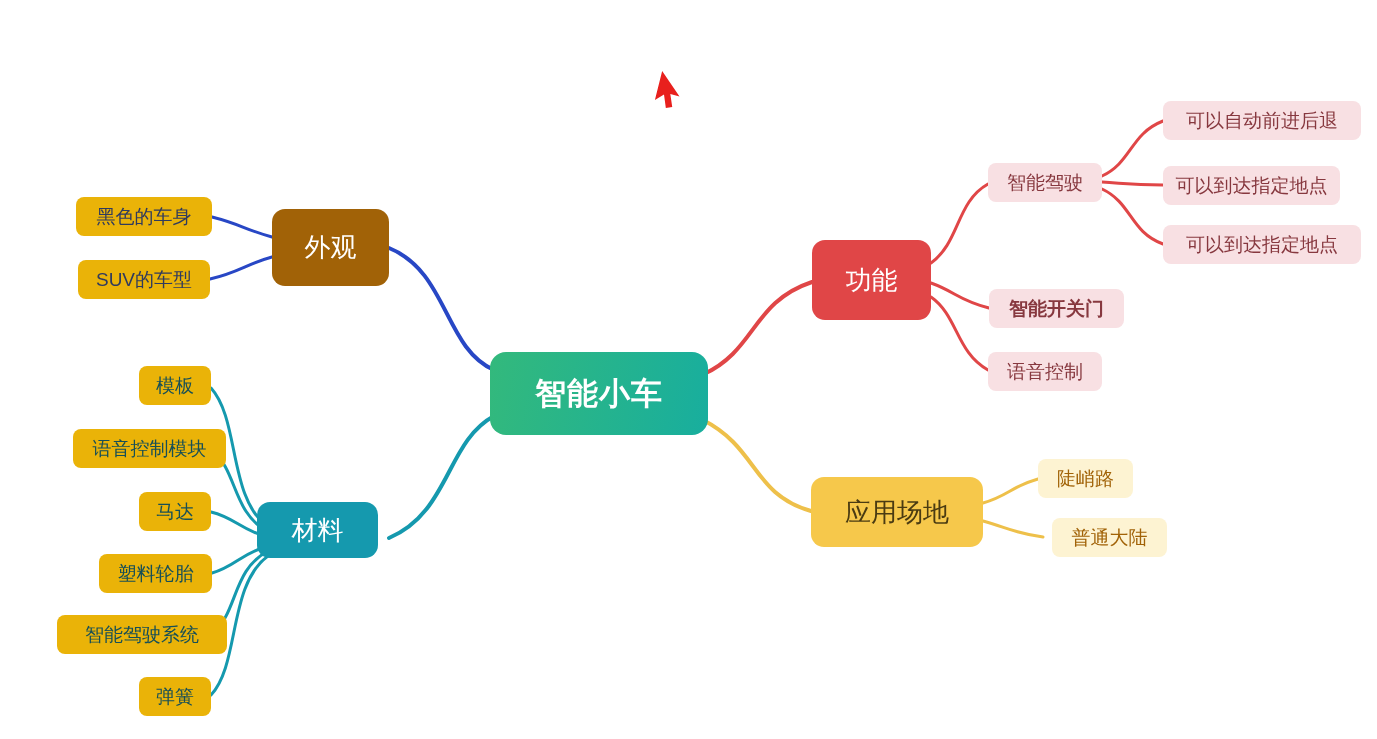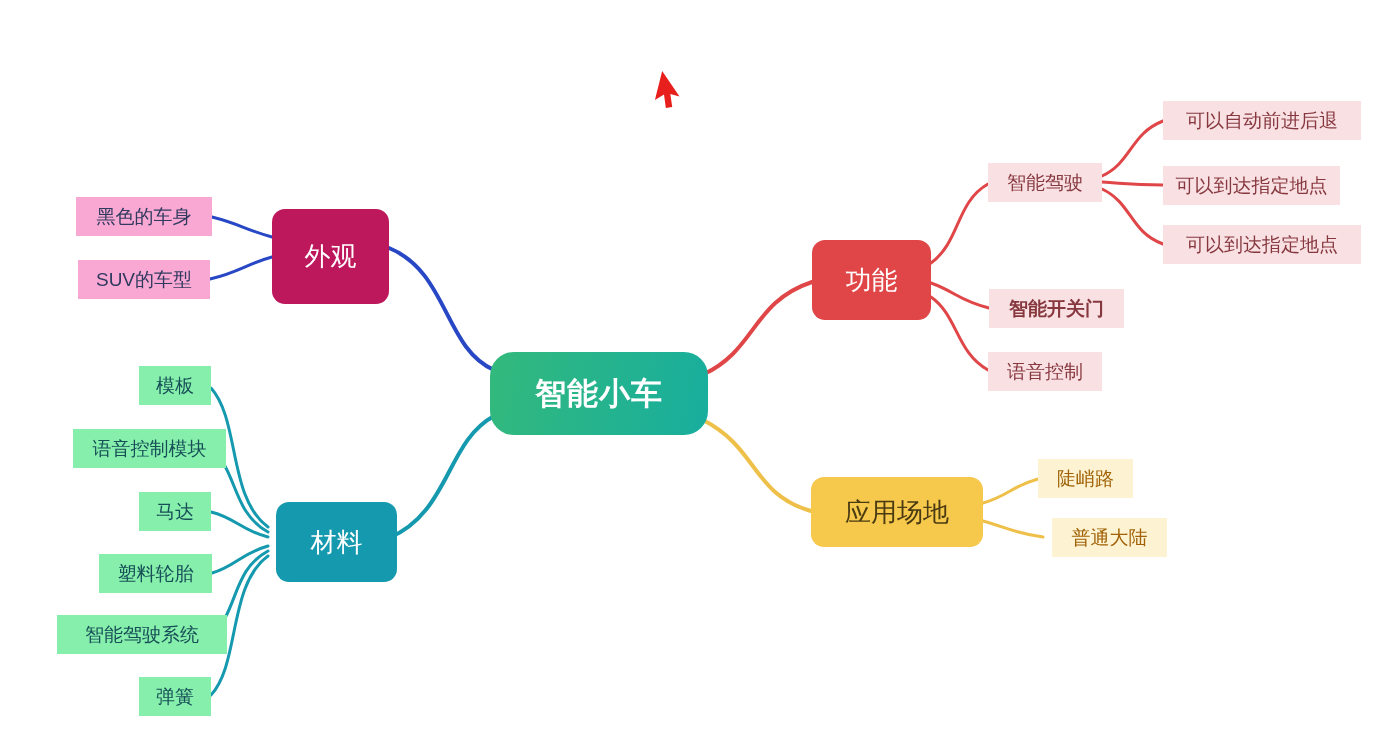--- a/index.html
+++ b/index.html
@@ -11,33 +11,33 @@
   .edges path { fill:none; stroke-linecap:round; }
   .e-blue   { stroke:#2847c5; }
   .e-teal   { stroke:#1599ae; }
   .e-red    { stroke:#e04647; }
   .e-yellow { stroke:#eec04a; }
   .w4 { stroke-width:4; }
   .w3 { stroke-width:3; }
 
   .node { position:absolute; display:flex; align-items:center; justify-content:center;
           color:#ffffff; cursor:pointer; user-select:none; }
-  .root { left:490px; top:352px; width:218px; height:83px; border-radius:24px;
+  .root { left:490px; top:352px; width:218px; height:83px; border-radius:16px;
           background:linear-gradient(100deg,#33b97c,#18ae9e);
           font-size:31px; font-weight:600; letter-spacing:1px; }
   .branch { border-radius:13px; font-size:26px; font-weight:500; }
-  #b-appearance  { left:272px; top:209px; width:117px; height:95px; background:#be185d; }
-  #b-materials   { left:276px; top:502px; width:121px; height:80px; background:#1599ae; }
+  #b-appearance  { left:272px; top:209px; width:117px; height:77px; background:#a16207; }
+  #b-materials   { left:257px; top:502px; width:121px; height:56px; background:#1599ae; }
   #b-functions   { left:812px; top:240px; width:119px; height:80px; background:#e04647; }
   #b-application { left:811px; top:477px; width:172px; height:70px; background:#f6c84b; color:#4a3b12; }
 
   .leaf { position:absolute; height:39px; display:flex; align-items:center; justify-content:center;
-          border-radius:0; font-size:19px; cursor:pointer; user-select:none; }
-  .l-lav    { background:#f9a8d4; color:#2f3a5e; }
-  .l-teal   { background:#86efac; color:#174f57; }
+          border-radius:8px; font-size:19px; cursor:pointer; user-select:none; }
+  .l-lav    { background:#eab308; color:#2f3a5e; }
+  .l-teal   { background:#eab308; color:#174f57; }
   .l-pink   { background:#f8e0e3; color:#87383f; }
   .l-yellow { background:#fdf3d2; color:#a16207; }
 
   .cursor { position:absolute; left:651px; top:71px; transform:rotate(14deg); }
 </style>
 </head>
 <body>
 
 <div class="canvas">
 

